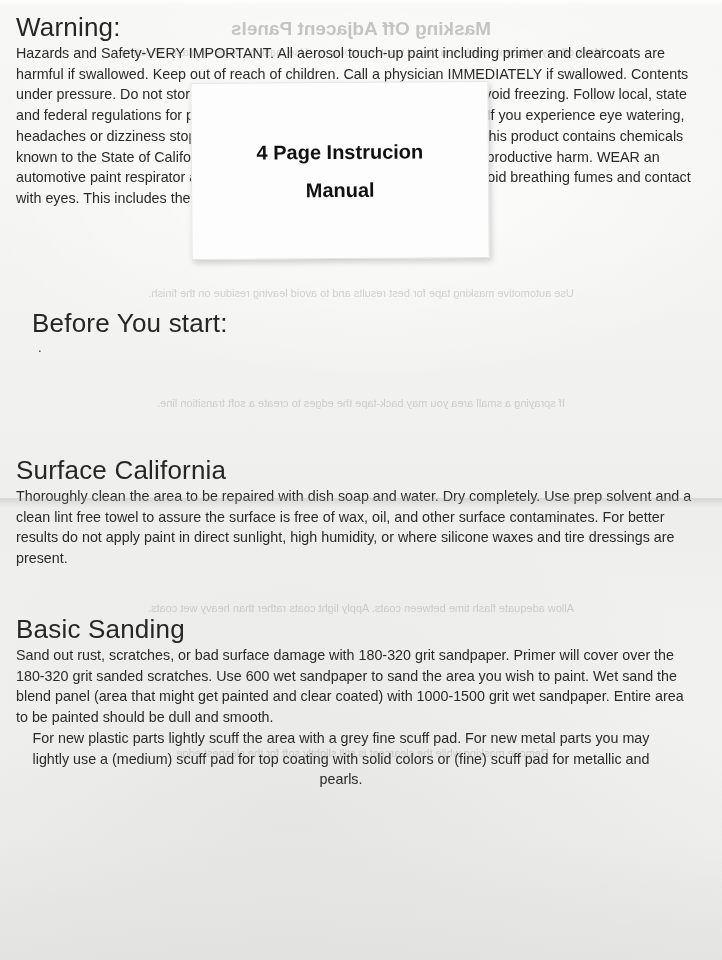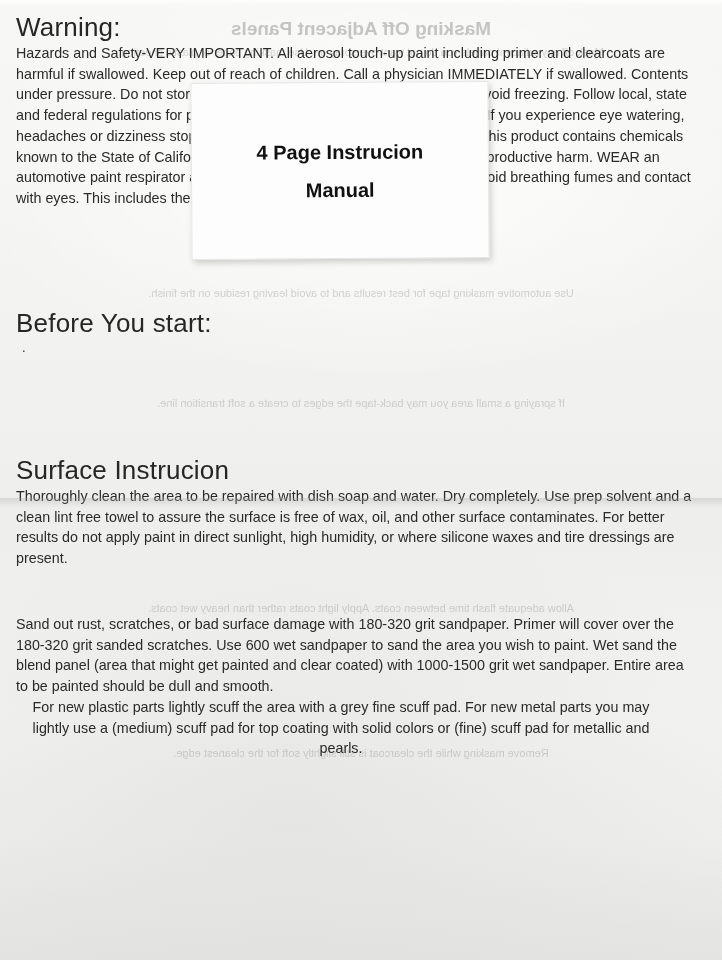--- a/index.html
+++ b/index.html
@@ -71,21 +71,21 @@
   p.body {
     font-size: 14.3px;
     line-height: 1.45;
     margin: 0;
     color: #2a2a2a;
   }
   .sec-warning { position: absolute; left: 16px; top: 12px; width: 690px; }
   .sec-warning .heading { margin-left: 0px; }
   .warn-body { margin-top: 34px; margin-left: 2px; width: 678px; }
 
-  .sec-before { position: absolute; left: 16px; top: 308px; width: 690px; }
+  .sec-before { position: absolute; left: 32px; top: 308px; width: 690px; }
   .before-dot { font-size: 13px; line-height: 6px; margin: 6px 0 0 6px; color:#2a2a2a;}
   .before-body { margin-top: 8px; margin-left: 6px; width: 672px; }
 
   .sec-surface { position: absolute; left: 16px; top: 455px; width: 690px; }
   .surface-body { margin-top: 14px; margin-left: 3px; width: 676px; }
 
   .sec-sanding { position: absolute; left: 16px; top: 614px; width: 690px; }
   .sanding-body1 { margin-top: 14px; margin-left: 10px; width: 672px; }
   .sanding-body2 { margin-top: 22px; margin-left: 14px; width: 650px; text-align: center; }
 
@@ -149,25 +149,26 @@
       <h2 class="heading">Warning:</h2>
       <p class="body warn-body">Hazards and Safety-VERY IMPORTANT. All aerosol touch-up paint including primer and clearcoats are harmful if swallowed. Keep out of reach of children. Call a physician IMMEDIATELY if swallowed. Contents under pressure. Do not store above 120F. DO NOT STORE IN CAR and avoid freezing. Follow local, state and federal regulations for proper disposal. Use with adequate ventilation. If you experience eye watering, headaches or dizziness stop product use immediately and call physician. This product contains chemicals known to the State of California to cause birth defects, cancer and other reproductive harm. WEAR an automotive paint respirator and WEAR safety goggles when spraying to avoid breathing fumes and contact with eyes. This includes the primer, paint and clearcoat.</p>
     </section>
 
     <section class="sec-before">
       <h2 class="heading">Before You start:</h2>
       <div class="before-dot">.</div>
     </section>
 
     <section class="sec-surface">
-      <h2 class="heading">Surface Instrucion</h2>
+      <h2 class="heading">Surface California</h2>
       <p class="body surface-body">Thoroughly clean the area to be repaired with dish soap and water.  Dry completely. Use prep solvent and a clean lint free towel to assure the surface is free of wax, oil, and other surface contaminates. For better results do not apply paint in direct sunlight, high humidity, or where silicone waxes and tire dressings are present.</p>
     </section>
 
     <section class="sec-sanding">
+      <h2 class="heading">Basic Sanding</h2>
       <p class="body sanding-body1">Sand out rust, scratches, or bad surface damage with 180-320 grit sandpaper. Primer will cover over the 180-320 grit sanded scratches. Use 600 wet sandpaper to sand the area you wish to paint. Wet sand the blend panel (area that might get painted and clear coated) with 1000-1500 grit wet sandpaper. Entire area to be painted should be dull and smooth.</p>
       <p class="body sanding-body2">For new plastic parts lightly scuff the area with a grey fine scuff pad. For new metal parts you may lightly use a (medium) scuff pad for top coating with solid colors or (fine) scuff pad for metallic and pearls.</p>
     </section>
 
   </div>
 
   <div class="band-edge"></div>
   <div class="band-top"></div>
   <div class="bottom-shade"></div>
 

